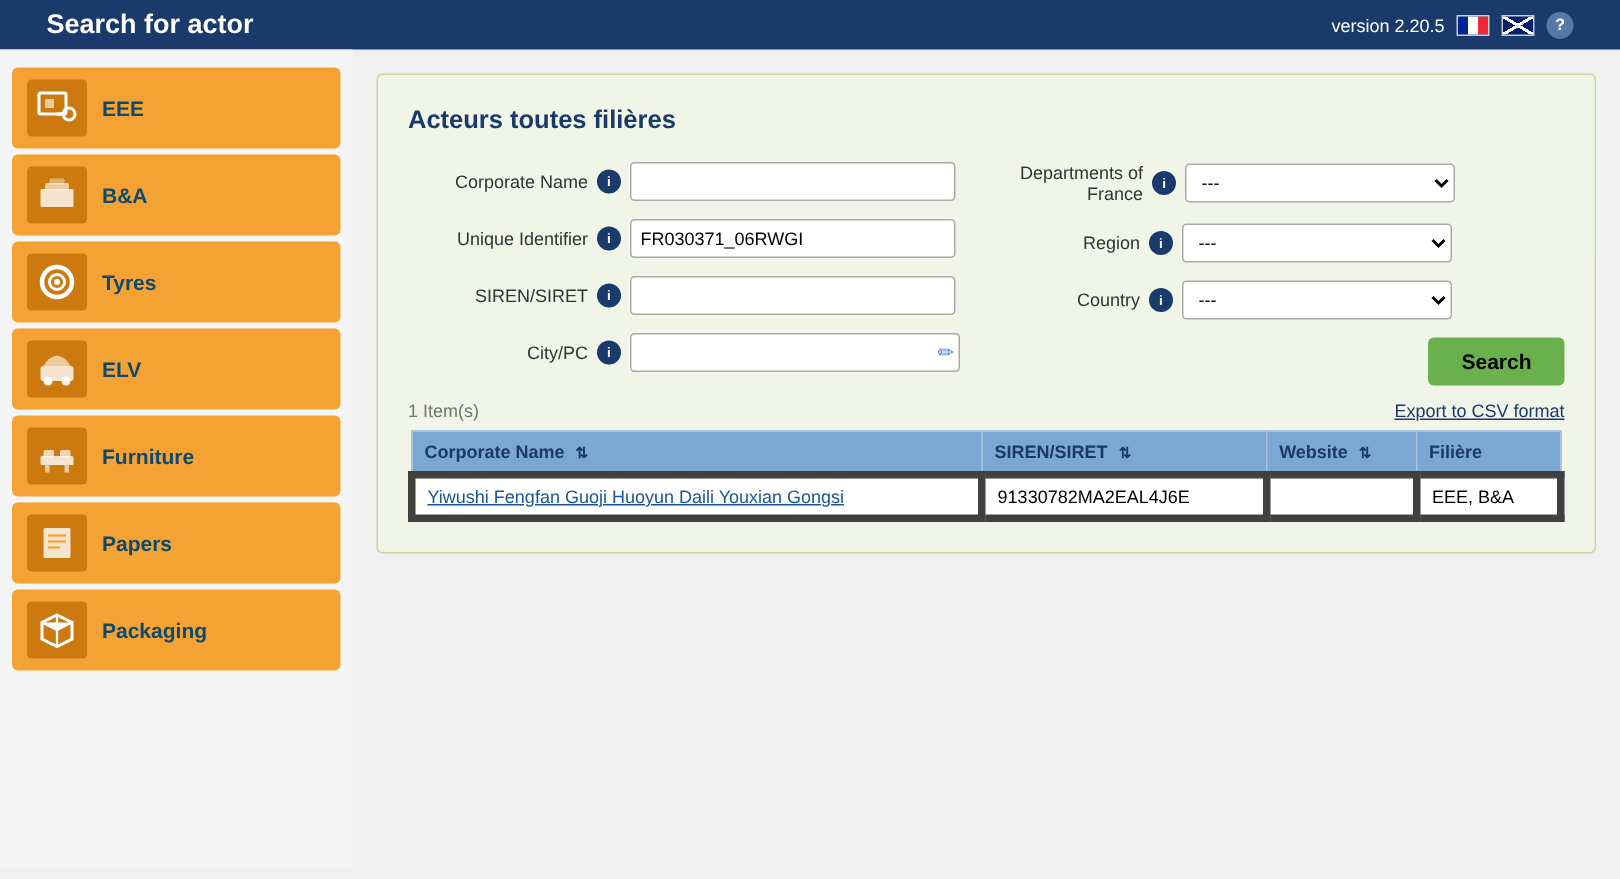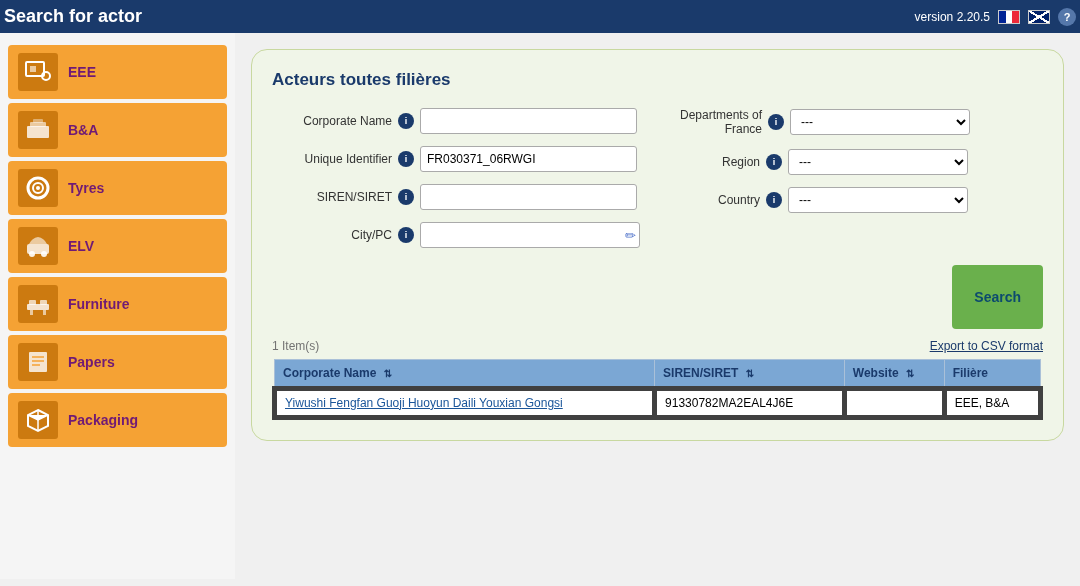--- a/index.html
+++ b/index.html
@@ -2,21 +2,21 @@
 <html><head>
   <meta charset="utf-8">
   <style>
     * { box-sizing: border-box; margin: 0; padding: 0; }
     body { font-family: Arial, sans-serif; font-size: 13px; background: #f0f0f0; }
 
     
     .top-bar {
       background: #1a3a6b;
       color: white;
-      padding: 6px 4px;
+      padding: 6px 31px;
       display: flex;
       align-items: center;
       justify-content: space-between;
     }
     .top-bar-title {
       font-size: 18px;
       font-weight: bold;
     }
     .top-bar-right {
       display: flex;
@@ -84,36 +84,36 @@
       border-radius: 3px;
       display: flex;
       align-items: center;
       justify-content: center;
       flex-shrink: 0;
     }
     .sidebar-icon svg {
       fill: white;
     }
     .sidebar-label {
-      color: #701a75;
+      color: #0c4a6e;
       font-weight: bold;
       font-size: 14px;
       line-height: 1.2;
     }
 
     
     .content {
       flex: 1;
       padding: 16px;
       overflow-y: auto;
     }
     .content-box {
       background: #f0f5e8;
       border: 1px solid #c8d8a0;
-      border-radius: 16px;
+      border-radius: 4px;
       padding: 20px;
     }
     .content-title {
       color: #1a3a6b;
       font-size: 17px;
       font-weight: bold;
       margin-bottom: 18px;
     }
 
     
@@ -194,28 +194,27 @@
 
     
     .search-btn-row {
       display: flex;
       justify-content: flex-end;
       margin-top: 10px;
       margin-bottom: 10px;
     }
     .search-btn {
       background: #6ab04c;
-      color: #0c4a6e;
+      color: #000000;
       border: none;
       border-radius: 4px;
-      padding: 24px 22px;
+      padding: 8px 22px;
       font-size: 14px;
       font-weight: bold;
       cursor: pointer;
-      margin-top: 40px;
     }
 
     
     .results-header {
       display: flex;
       justify-content: space-between;
       align-items: center;
       margin-bottom: 6px;
     }
     .results-count { font-size: 12px; color: #737373; }

